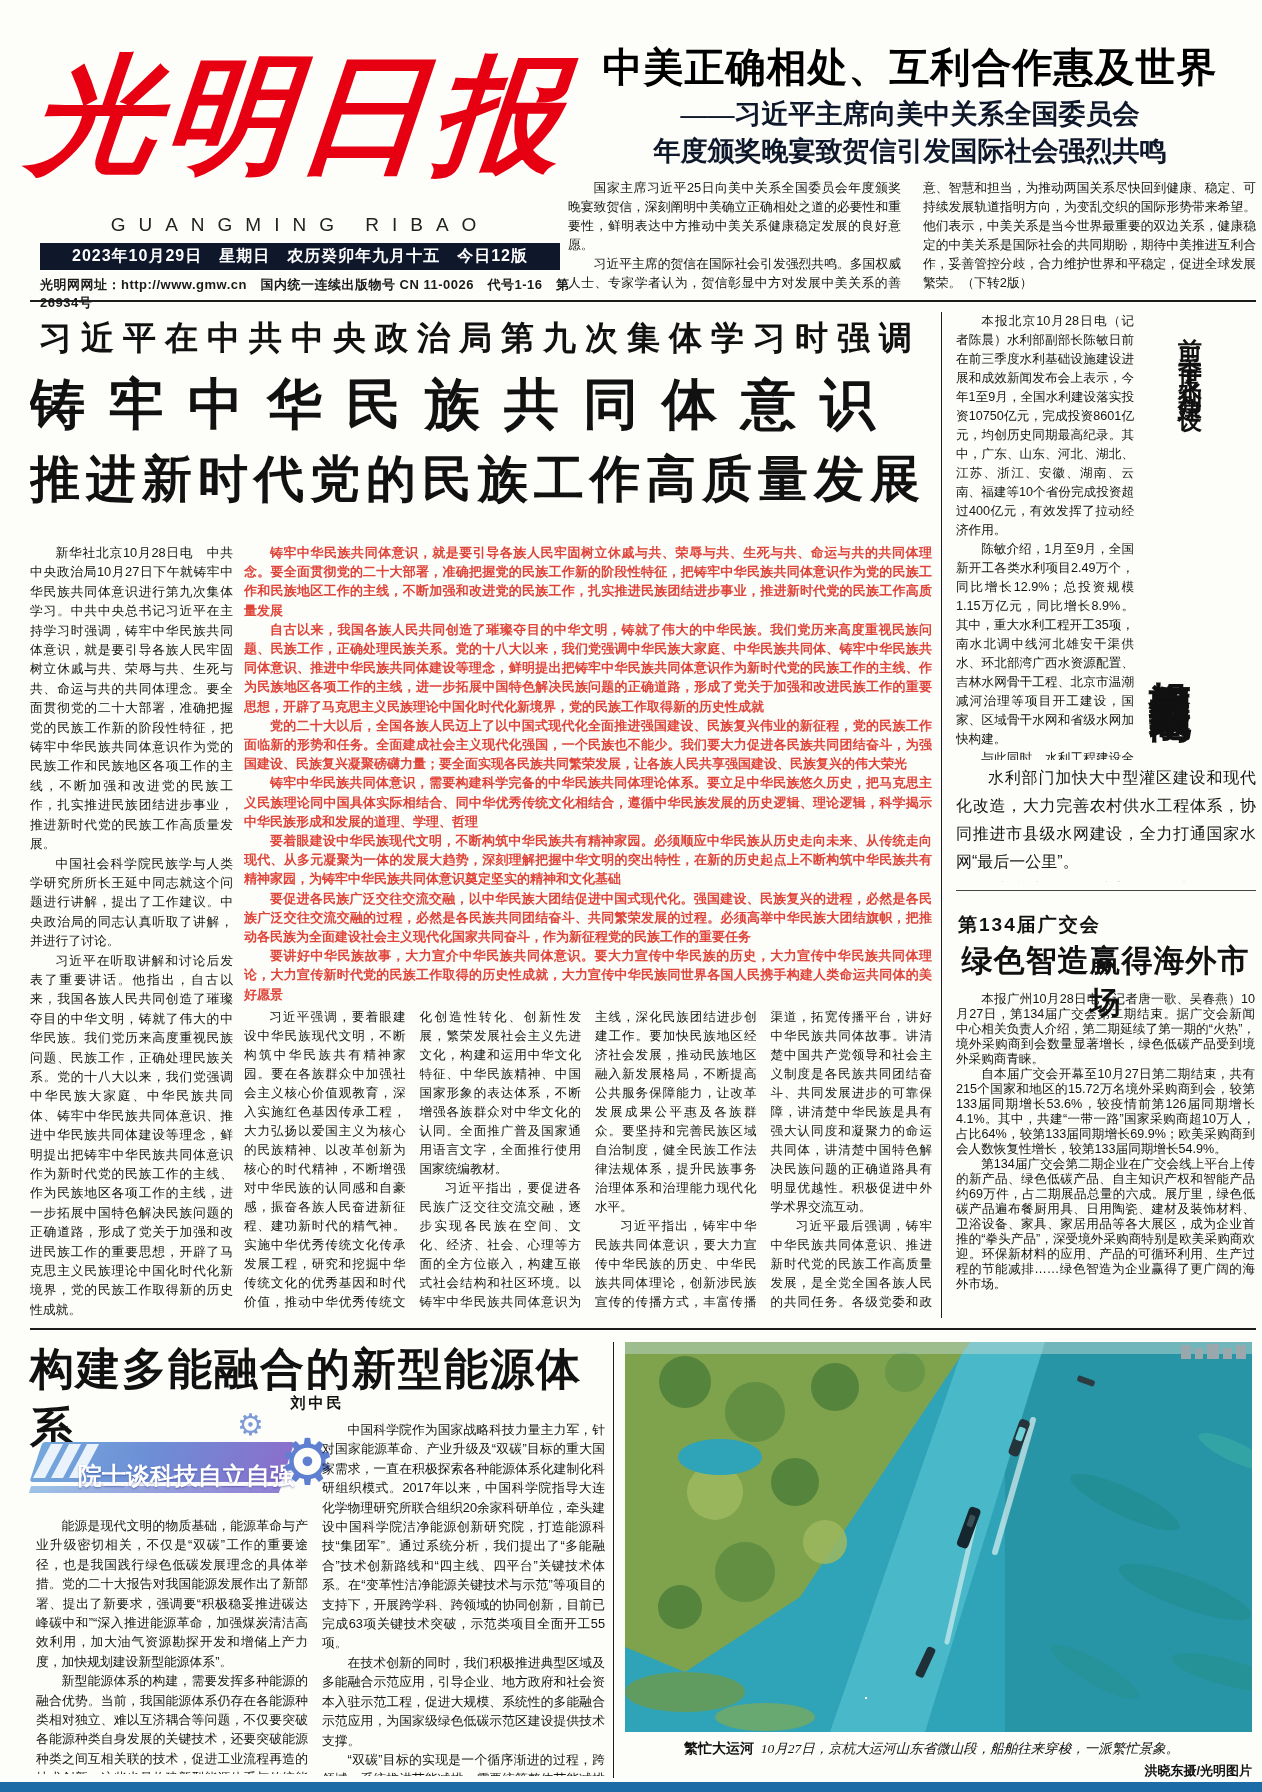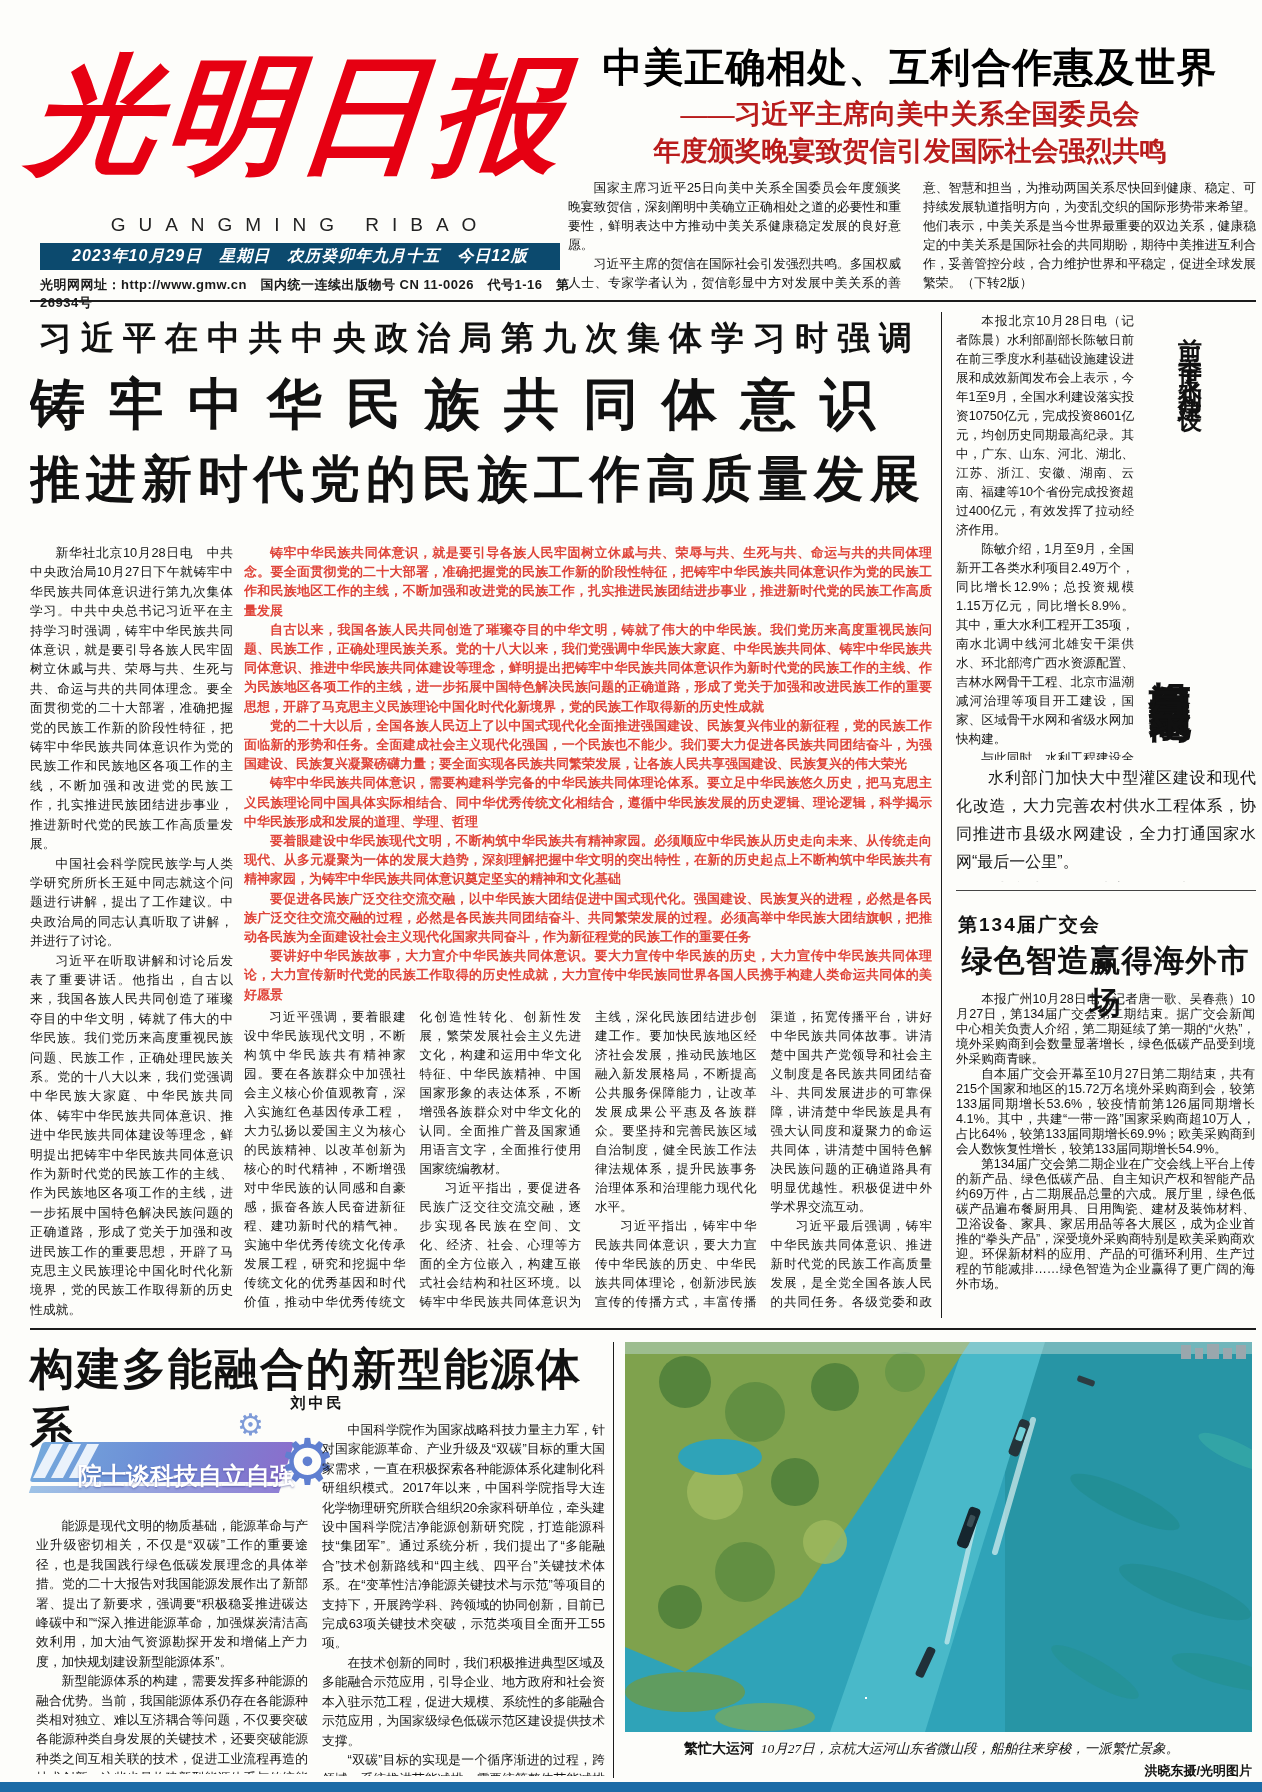--- a/index.html
+++ b/index.html
@@ -10,21 +10,21 @@
   .masthead-title{left:34px;top:18px;width:530px;height:196px;display:flex;align-items:center;justify-content:center;
     font-family:"DejaVu Serif","Liberation Serif",serif;font-style:italic;font-weight:bold;
     font-size:128px;color:#e60012;letter-spacing:6px;transform:skewX(-5deg);white-space:nowrap;}
   .pinyin{left:40px;top:214px;width:520px;text-align:center;font-size:19px;letter-spacing:13px;color:#222;font-weight:500;}
   .date-bar{left:40px;top:243px;width:520px;height:27px;display:flex;align-items:center;justify-content:center;
     color:#fff;font-weight:bold;font-size:16px;letter-spacing:1px;}
   .info-line{left:40px;top:276px;width:540px;font-size:13px;font-weight:600;color:#1a1a1a;letter-spacing:0.5px;}
   
   .cnus-headline{left:565px;top:40px;width:690px;text-align:center;font-size:40px;font-weight:900;letter-spacing:1px;color:#000;}
   .cnus-sub{left:565px;top:96px;width:690px;text-align:center;font-family:"Liberation Serif","DejaVu Serif",serif;
-    font-weight:bold;font-size:27px;line-height:37px;color:#b91c1c;}
+    font-weight:bold;font-size:27px;line-height:37px;color:#0f172a;}
   .cnus-body{left:568px;top:178px;width:688px;height:116px;column-count:2;column-gap:22px;overflow:hidden;}
   .bodytext p{margin:0;text-indent:2em;text-align:justify;font-size:12.8px;line-height:19px;color:#141414;}
   
   .hrule{background:#1c1c1c;height:2px;}
   .hrule-thin{background:#444;height:1px;}
   .vrule{background:#1c1c1c;width:1px;}
   
   .lead-kicker{left:30px;top:316px;width:900px;text-align:center;font-size:33px;font-weight:900;letter-spacing:9px;white-space:nowrap;}
   .lead-h1{left:30px;top:368px;width:905px;font-size:55px;font-weight:900;letter-spacing:24px;white-space:nowrap;overflow:hidden;}
   .lead-h2{left:30px;top:446px;width:905px;font-size:50px;font-weight:900;letter-spacing:6px;white-space:nowrap;overflow:hidden;}
@@ -74,21 +74,21 @@
   .credit{left:640px;top:1762px;width:612px;text-align:right;font-size:13px;font-weight:bold;}
   .blue-bottom{left:0;top:1782px;width:1262px;height:10px;}
 </style>
 </head>
 <body>
 
 <div class="page">
 
   <div class="abs masthead-title">光明日报</div>
   <div class="abs pinyin">GUANGMING RIBAO</div>
-  <div class="abs date-bar" style="background:#0c4a6e;font-style:italic;">2023年10月29日　星期日　农历癸卯年九月十五　今日12版</div>
+  <div class="abs date-bar" style="background:#0f172a;">2023年10月29日　星期日　农历癸卯年九月十五　今日12版</div>
   <div class="abs info-line">光明网网址：http://www.gmw.cn　国内统一连续出版物号 CN 11-0026　代号1-16　第26934号</div>
 
   <div class="abs cnus-headline">中美正确相处、互利合作惠及世界</div>
   <div class="abs cnus-sub">
     <div>——习近平主席向美中关系全国委员会</div>
     <div>年度颁奖晚宴致贺信引发国际社会强烈共鸣</div>
   </div>
   <div class="abs cnus-body bodytext">
     <p>国家主席习近平25日向美中关系全国委员会年度颁奖晚宴致贺信，深刻阐明中美确立正确相处之道的必要性和重要性，鲜明表达中方推动中美关系健康稳定发展的良好意愿。</p>
     <p>习近平主席的贺信在国际社会引发强烈共鸣。多国权威人士、专家学者认为，贺信彰显中方对发展中美关系的善意、智慧和担当，为推动两国关系尽快回到健康、稳定、可持续发展轨道指明方向，为变乱交织的国际形势带来希望。他们表示，中美关系是当今世界最重要的双边关系，健康稳定的中美关系是国际社会的共同期盼，期待中美推进互利合作，妥善管控分歧，合力维护世界和平稳定，促进全球发展繁荣。（下转2版）</p>

